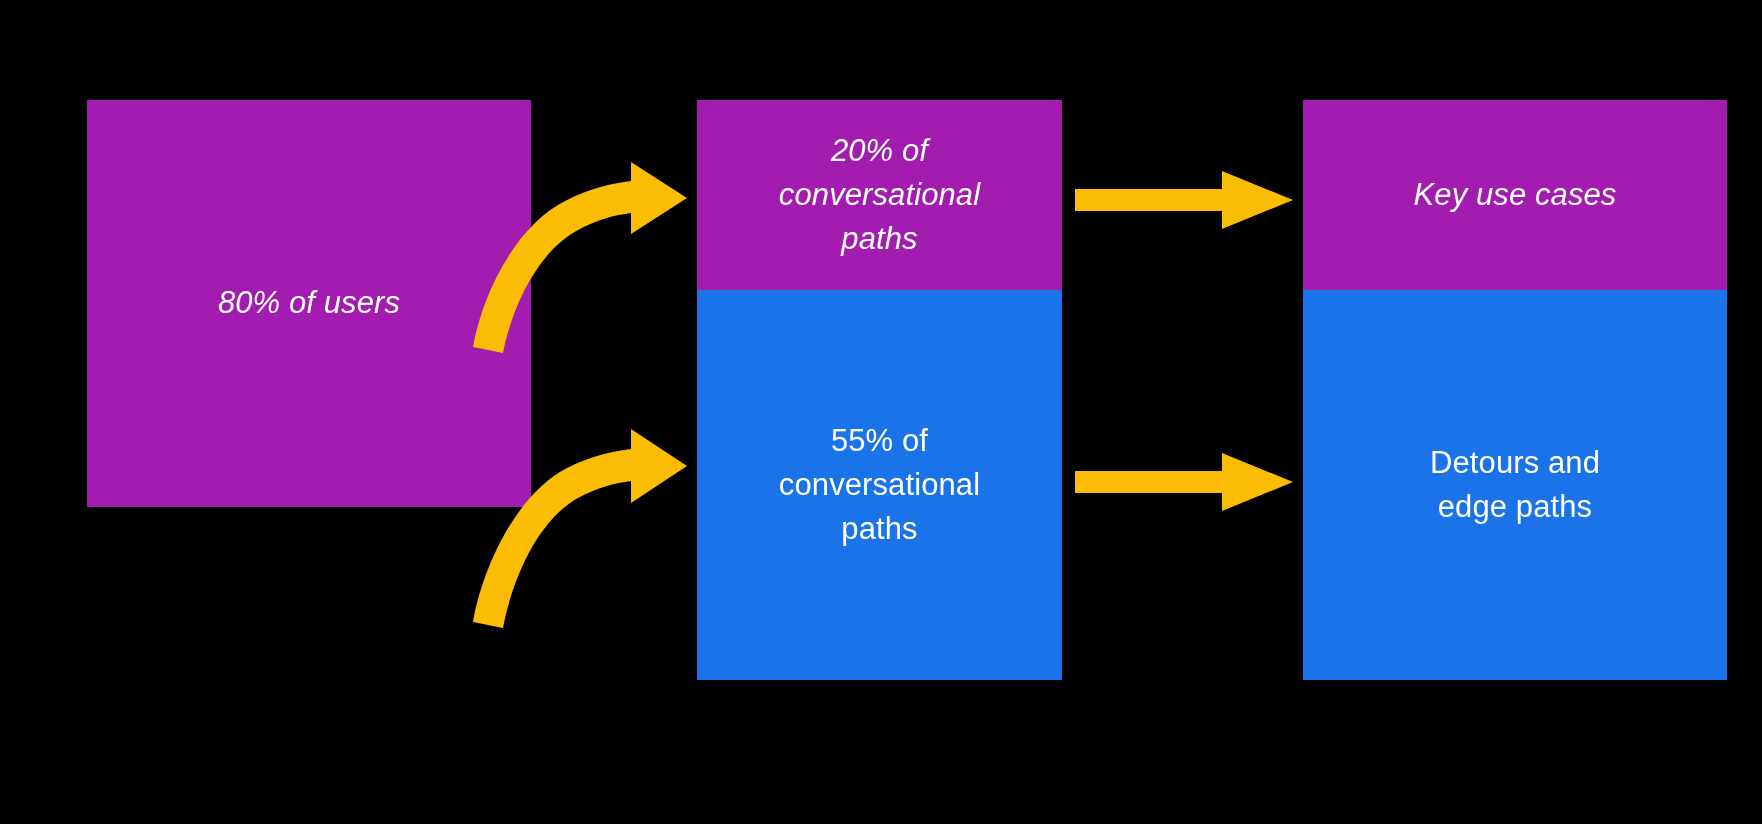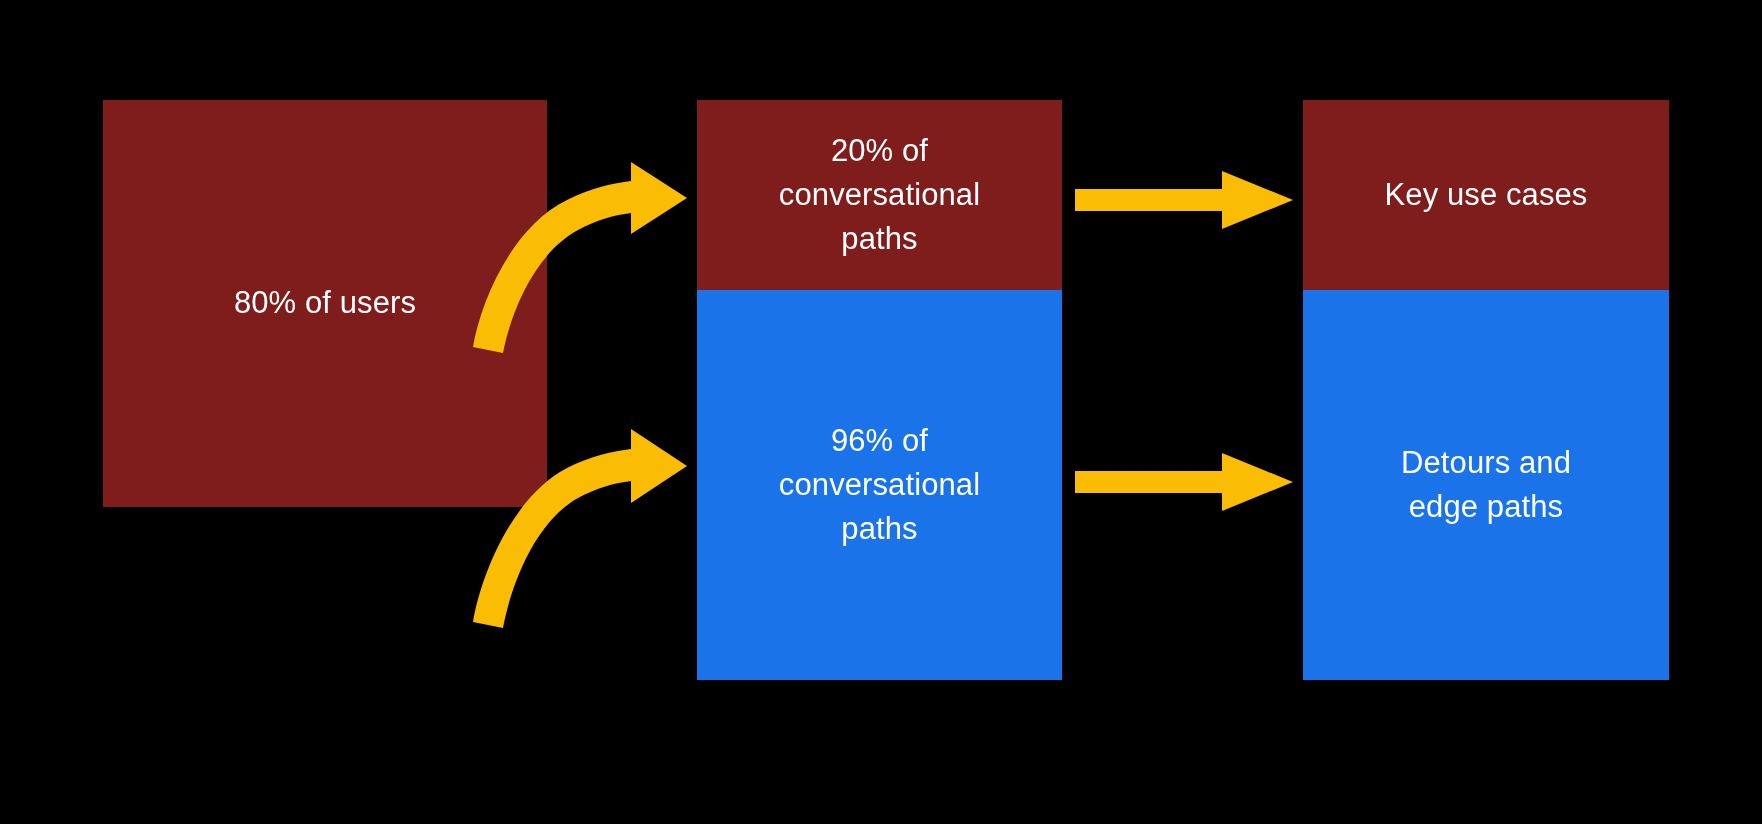--- a/index.html
+++ b/index.html
@@ -27,46 +27,46 @@
     display: flex;
     flex-direction: column;
   }
   .seg {
     display: flex;
     align-items: center;
     justify-content: center;
     box-sizing: border-box;
     padding: 0 10px;
   }
-  .seg-green { background: #7f1d1d; }
+  .seg-green { background: #a21caf; font-style: italic; }
   .seg-blue  { background: #1A73E8; }
 
   .seg-label {
     color: #FFFFFF;
     font-family: "Liberation Sans", sans-serif;
     font-size: 31px;
     font-weight: 400;
     line-height: 1.42;
     text-align: center;
     letter-spacing: 0.1px;
     white-space: pre-line;
   }
 
   
-  #col-users        { left: 103px;  top: 100px; width: 444px; height: 580px; }
+  #col-users        { left: 87px;  top: 100px; width: 444px; height: 580px; }
   #col-users .s1    { height: 407px; }   
   #col-users .s2    { height: 173px; }   
 
   
   #col-paths        { left: 697px; top: 100px; width: 365px; height: 580px; }
   #col-paths .s1    { height: 190px; }   
   #col-paths .s2    { height: 390px; }   
 
   
-  #col-cases        { left: 1303px; top: 100px; width: 366px; height: 580px; justify-content: flex-end; }
+  #col-cases        { left: 1303px; top: 100px; width: 424px; height: 580px; justify-content: flex-end; }
   #col-cases .s1    { height: 190px; }
   #col-cases .s2    { height: 390px; }
 
   
   .arrow-svg {
     position: absolute;
     overflow: visible;
   }
   #arrow-curve-top    { left: 455px;  top: 150px; width: 245px; height: 215px; }
   #arrow-curve-bottom { left: 455px;  top: 400px; width: 245px; height: 240px; }
@@ -84,21 +84,21 @@
     </div>
   </div>
 
   <div class="column" id="col-paths">
     <div class="seg seg-green s1">
       <span class="seg-label">20% of
 conversational
 paths</span>
     </div>
     <div class="seg seg-blue s2">
-      <span class="seg-label">96% of
+      <span class="seg-label">55% of
 conversational
 paths</span>
     </div>
   </div>
 
   <div class="column" id="col-cases">
     <div class="seg seg-green s1">
       <span class="seg-label">Key use cases</span>
     </div>
     <div class="seg seg-blue s2">

